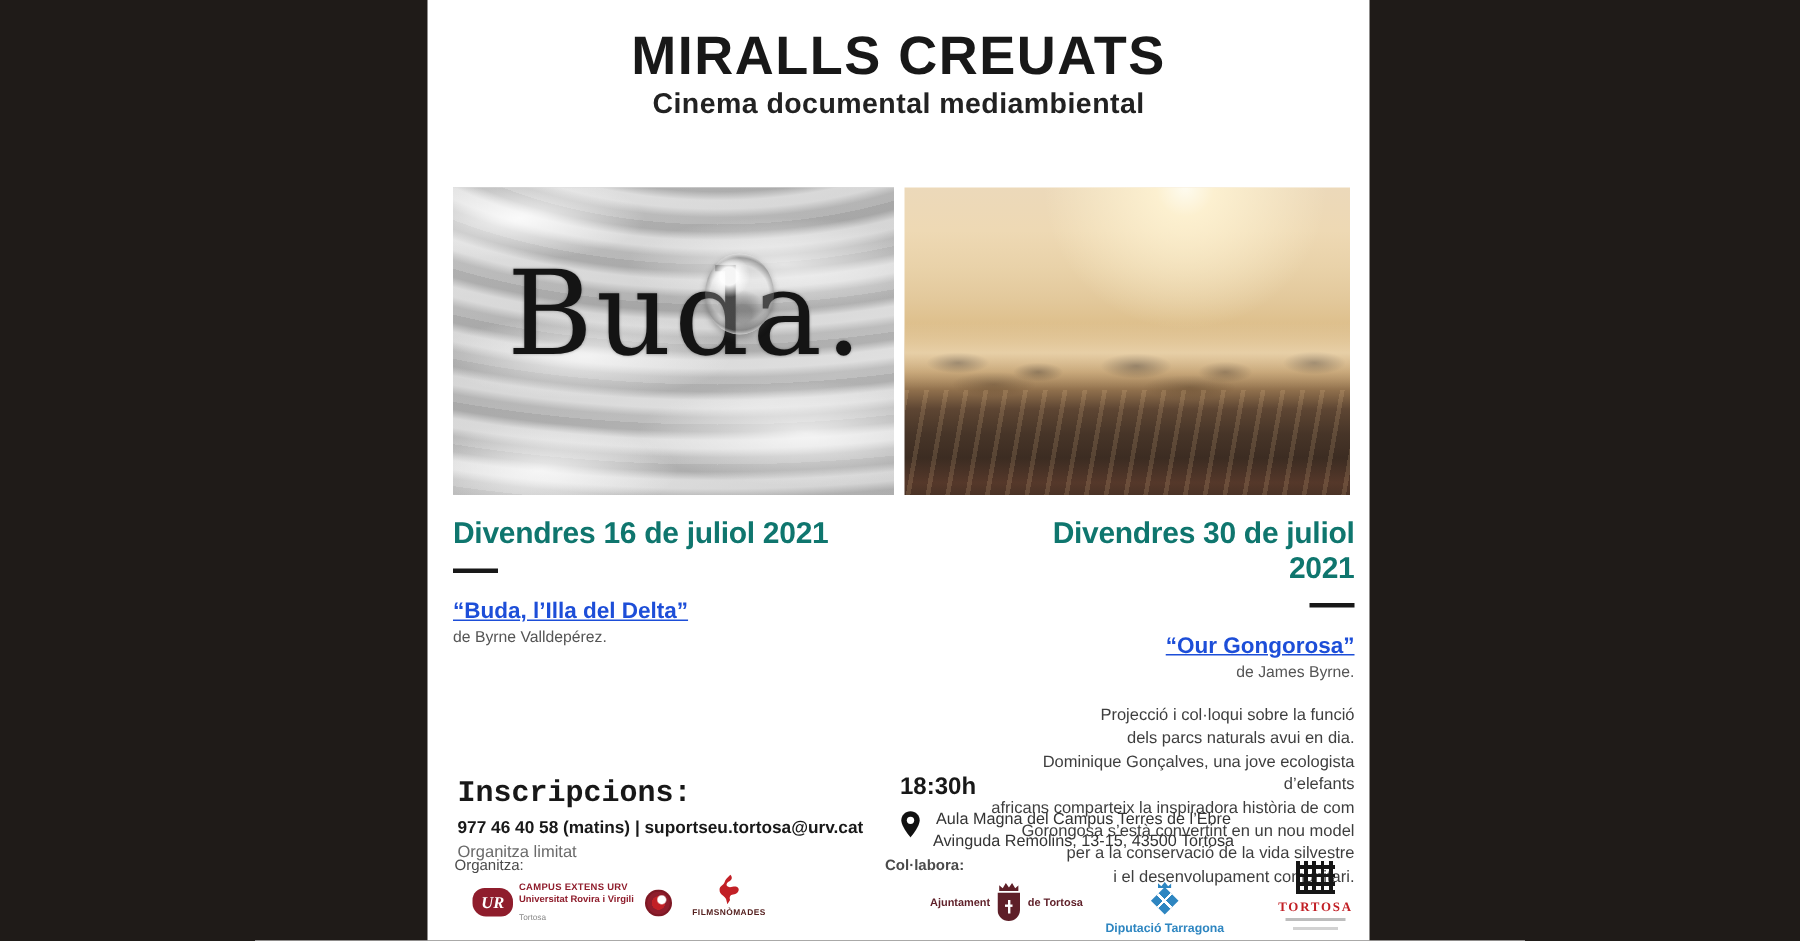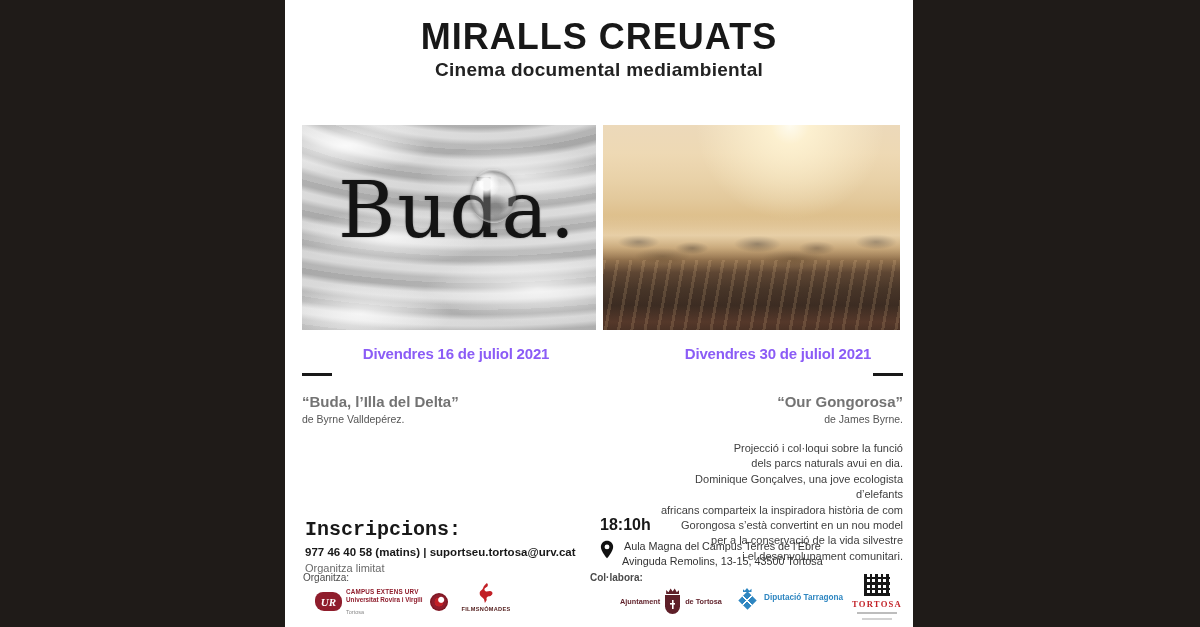--- a/index.html
+++ b/index.html
@@ -80,24 +80,24 @@
     position:absolute; left:0; right:0; top:44%; height:22%;
     background:linear-gradient(180deg, rgba(255,244,220,.0), rgba(255,240,210,.55) 45%, rgba(255,236,200,.25) 75%, rgba(255,236,200,0));
   }
   .gongorosa-streaks {
     position:absolute; left:0; right:0; bottom:0; height:34%;
     background:repeating-linear-gradient(100deg, rgba(255,214,160,.14) 0 3px, rgba(0,0,0,0) 3px 13px);
   }
   
   .details-left { position:absolute; left:17px; top:345px; width:308px; }
   .details-right { position:absolute; right:10px; top:345px; width:250px; text-align:right; }
-  .film-date { font-size:15px; font-weight:800; color:#8b5cf6; letter-spacing:-0.2px;text-align:center; }
+  .film-date { font-size:20px; font-weight:800; color:#0f766e; letter-spacing:-0.2px; }
   .date-dash { width:30px; height:3px; background:#181818; margin-top:11px; }
   .details-right .date-dash { margin-left:auto; }
-  .film-title { font-size:15px; font-weight:800; color:#737373; margin-top:17px; }
+  .film-title { font-size:15px; font-weight:800; color:#1d4ed8; margin-top:17px;text-decoration:underline; }
   .film-director { font-size:10.5px; color:#555; margin-top:3px; }
   .film-desc {
     font-size:11px; color:#3e3e3e; line-height:1.4;
     margin-top:21px; white-space:pre-line;
   }
   .details-right .film-desc { margin-top:16px; }
   
   .inscriptions { position:absolute; left:20px; top:518px; }
   .inscriptions-heading { font-size:20px; font-weight:800; color:#181818;font-family:Liberation Mono, monospace; }
   .inscriptions-contact { font-size:11.5px; font-weight:700; color:#181818; margin-top:5px; }
@@ -139,21 +139,21 @@
     width:13px; height:6px; background:#5e1f28; margin-bottom:1px;
     clip-path:polygon(0 100%, 0 35%, 18% 70%, 34% 10%, 50% 60%, 66% 10%, 82% 70%, 100% 35%, 100% 100%);
   }
   .shield-body {
     width:15px; height:19px; background:#5e1f28; border-radius:0 0 8px 8px;
     background-image:linear-gradient(#fff,#fff), linear-gradient(#fff,#fff);
     background-size:1.6px 9px, 5px 1.6px;
     background-position:center 5px, center 8px;
     background-repeat:no-repeat;
   }
-  .logo-diputacio { left:452px; top:588px; gap:7px; flex-direction:row; }
+  .logo-diputacio { left:452px; top:588px; gap:7px; flex-direction:column; }
   .dip-mark-wrap { display:flex; flex-direction:column; align-items:center; width:20px; }
   .dip-crown {
     width:9px; height:4px; background:#2e86c1; margin-bottom:2px;
     clip-path:polygon(0 100%, 0 20%, 25% 70%, 50% 0, 75% 70%, 100% 20%, 100% 100%);
   }
   .dip-diamond {
     width:13px; height:13px; transform:rotate(45deg); background:#2e86c1;
     background-image:
       linear-gradient(90deg, rgba(0,0,0,0) 5.5px, #fff 5.5px 7px, rgba(0,0,0,0) 7px),
       linear-gradient(0deg, rgba(0,0,0,0) 5.5px, #fff 5.5px 7px, rgba(0,0,0,0) 7px);
@@ -210,21 +210,21 @@
 i el desenvolupament comunitari.</div>
   </div>
 
   <div class="inscriptions">
     <div class="inscriptions-heading">Inscripcions:</div>
     <div class="inscriptions-contact">977 46 40 58 (matins) | suportseu.tortosa@urv.cat</div>
     <div class="inscriptions-note">Organitza limitat</div>
   </div>
 
   <div class="event">
-    <div class="event-time">18:10h</div>
+    <div class="event-time">18:30h</div>
     <div class="event-venue-row">
       <svg class="pin-icon" viewBox="0 0 24 32">
         <path d="M12 1C6 1 1.5 5.5 1.5 11.5 1.5 19 12 31 12 31s10.5-12 10.5-19.5C22.5 5.5 18 1 12 1z" fill="#111"></path>
         <circle cx="12" cy="11.5" r="4.2" fill="#fff"></circle>
       </svg>
       <div class="event-address">Aula Magna del Campus Terres de l’Ebre
 Avinguda Remolins, 13-15, 43500 Tortosa</div>
     </div>
   </div>
 

